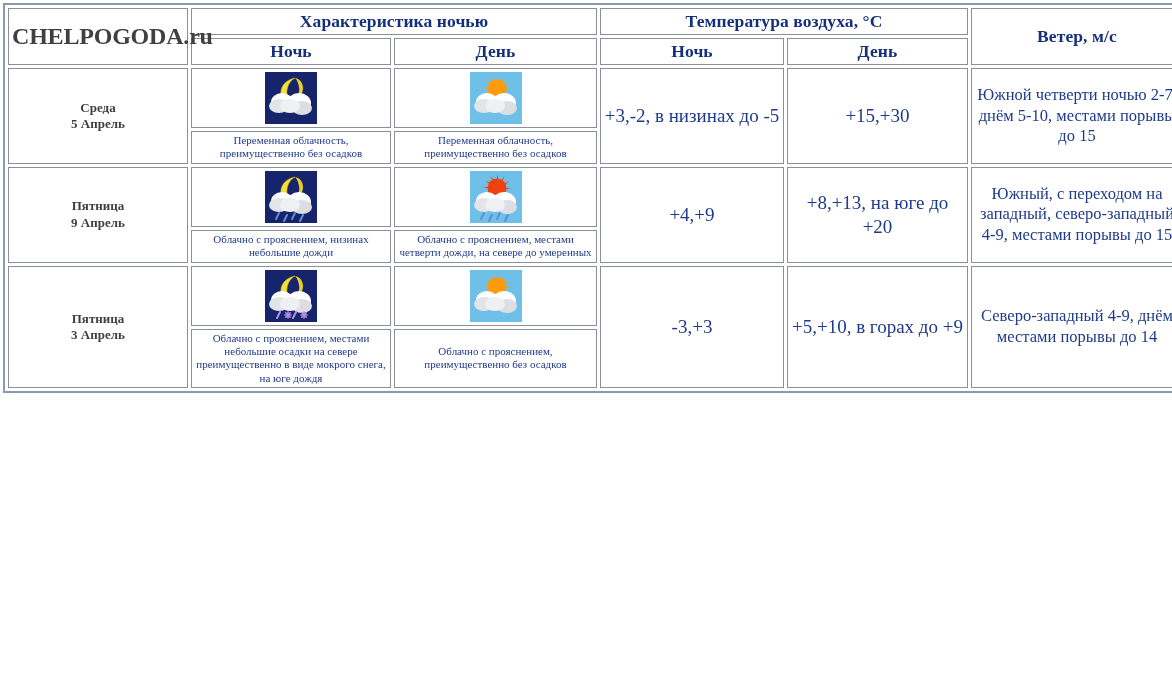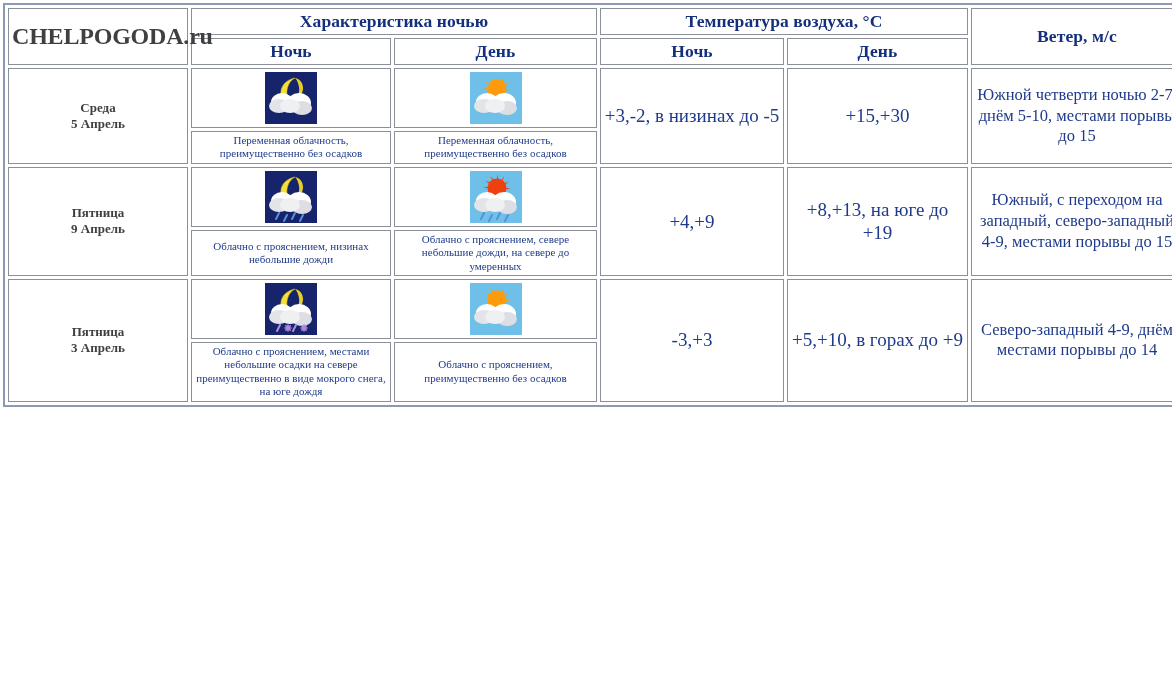--- a/index.html
+++ b/index.html
@@ -233,26 +233,26 @@
                 </g>
                 <g stroke="#5b8fd6" stroke-width="2" stroke-linecap="round">
                   <line x1="14" y1="42" x2="11" y2="48"></line>
                   <line x1="22" y1="44" x2="19" y2="50"></line>
                   <line x1="30" y1="42" x2="27" y2="48"></line>
                   <line x1="38" y1="44" x2="35" y2="50"></line>
                 </g>
               </svg></span>
         </td>
         <td rowspan="2" class="temp">+4,+9</td>
-        <td rowspan="2" class="temp">+8,+13, на юге до +19</td>
+        <td rowspan="2" class="temp">+8,+13, на юге до +20</td>
         <td rowspan="2" class="wind">Южный, с переходом на западный, северо-западный 4-9, местами порывы до 15</td>
       </tr>
       <tr>
         <td class="desc">Облачно с прояснением, низинах небольшие дожди</td>
-        <td class="desc">Облачно с прояснением, севере небольшие дожди, на севере до умеренных</td>
+        <td class="desc">Облачно с прояснением, местами четверти дожди, на севере до умеренных</td>
       </tr>
 
       <tr>
         <td rowspan="2" class="daycell">
           <div>Пятница</div>
           <div>3 Апрель</div>
         </td>
         <td class="icon-cell">
           <span class="wicon"><svg viewBox="0 0 52 52" width="52" height="52" xmlns="http://www.w3.org/2000/svg">
                 <rect x="0" y="0" width="52" height="52" fill="#16256b"></rect>

